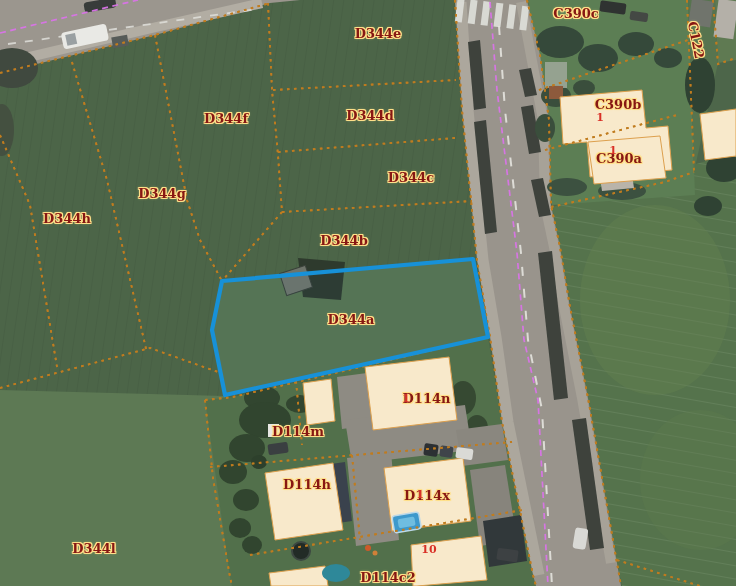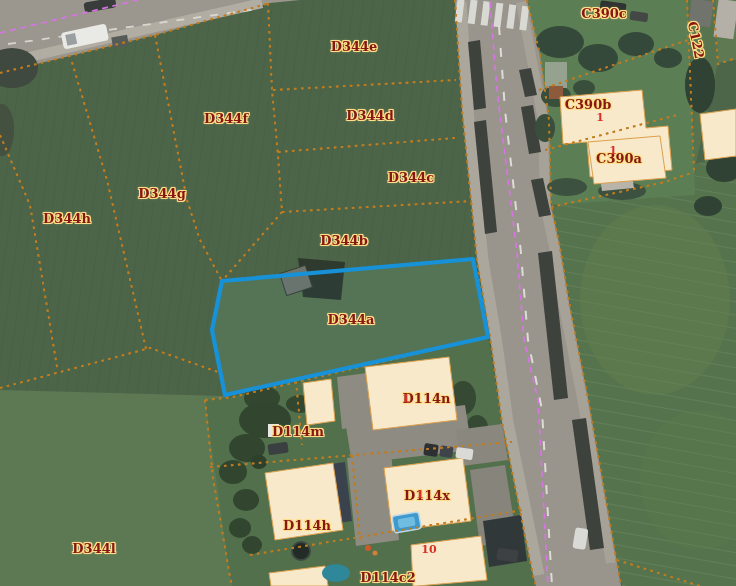--- a/index.html
+++ b/index.html
@@ -179,36 +179,36 @@
     <path id="cadlines" class="cadB" d="M0,73 L155,35 L270,3 M0,135 L30,205 L57,367 M72,62 L107,180 L147,353 M155,35 L187,200 L200,240 L222,281 M268,3 L272,90 L278,155 L282,212 M282,212 L222,281 M273,90 L456,80 M278,152 L455,138 M282,212 L472,201 M455,0 L462,110 L471,200 L477,260 L490,337 L502,422 L533,575 L536,586 M527,0 L540,55 L549,120 L551,205 L560,247 L570,307 L588,398 L617,563 L621,586 M0,388 L150,348 L218,372 M205,400 L233,397 L488,337 M205,400 L213,478 L230,577 L232,586 M210,467 L512,442 M250,555 L523,510 M617,560 L700,586 M551,207 L665,182 L694,172 M687,0 L692,120 L694,172 M713,0 L718,64 L736,58 M539,90 L688,40 M545,150 L677,115 M296,381 L302,445 M352,455 L360,540"></path>
     <use href="#cadlines" class="cadA"></use>
   </g>
 
   <polygon class="sel" points="222,281 473,259 488,337 225,395 212,330"></polygon>
 </svg>
 
 <div class="labels">
   <div>
 
-  <span class="plabel" style="left: 354px; top: 33px; margin-top: 13px;">D344e</span>
+  <span class="plabel" style="left: 378px; top: 33px;">D344e</span>
         <span class="plabel" style="left: 370px; top: 115px;">D344d</span>
         <span class="plabel" style="left: 375px; top: 177px; margin-left: 36px;">D344c</span>
         <span class="plabel" style="left: 226px; top: 118px;">D344f</span>
         <span class="plabel" style="left: 152px; top: 193px; margin-left: 10px;">D344g</span>
         <span class="plabel" style="left: 67px; top: 218px;">D344h</span>
         <span class="plabel" style="left: 344px; top: 240px;">D344b</span>
         <span class="plabel" style="left: 351px; top: 319px;">D344a</span>
         <span class="plabel" style="left: 94px; top: 548px;">D344l</span>
         <span class="plabel" style="left: 298px; top: 431px; text-align: center;">D114m</span>
         <span class="plabel" style="left: 415px; top: 398px; padding-left: 23px;">D114n</span>
-        <span class="plabel" style="left: 307px; top: 525px;">D114h</span>
+        <span class="plabel" style="left: 307px; top: 484px;">D114h</span>
         <span class="plabel" style="left: 427px; top: 495px;">D114x</span>
         <span class="plabel" style="left: 388px; top: 577px;">D114c2</span>
-        <span class="plabel" style="left: 604px; top: 13px;">C390c</span>
-        <span class="plabel" style="left: 588px; top: 104px; text-align: center;">C390b</span>
+        <span class="plabel" style="left: 576px; top: 13px;">C390c</span>
+        <span class="plabel" style="left: 618px; top: 104px; text-align: center;">C390b</span>
         <span class="plabel" style="left: 619px; top: 158px;">C390a</span>
         <span class="plabel" style="left: 696px; top: 40px; transform: translate(-50%, -50%) rotate(78deg);">C122</span>
       </div>
   <div>
 
   <span class="hnum" style="left: 600px; top: 117px;">1</span>
         <span class="hnum" style="left: 613px; top: 150px;">1</span>
         <span class="hnum" style="left: 406px; top: 398px;">1</span>
         <span class="hnum" style="left: 420px; top: 494px;">1</span>
         <span class="hnum" style="left: 429px; top: 549px;">10</span>

